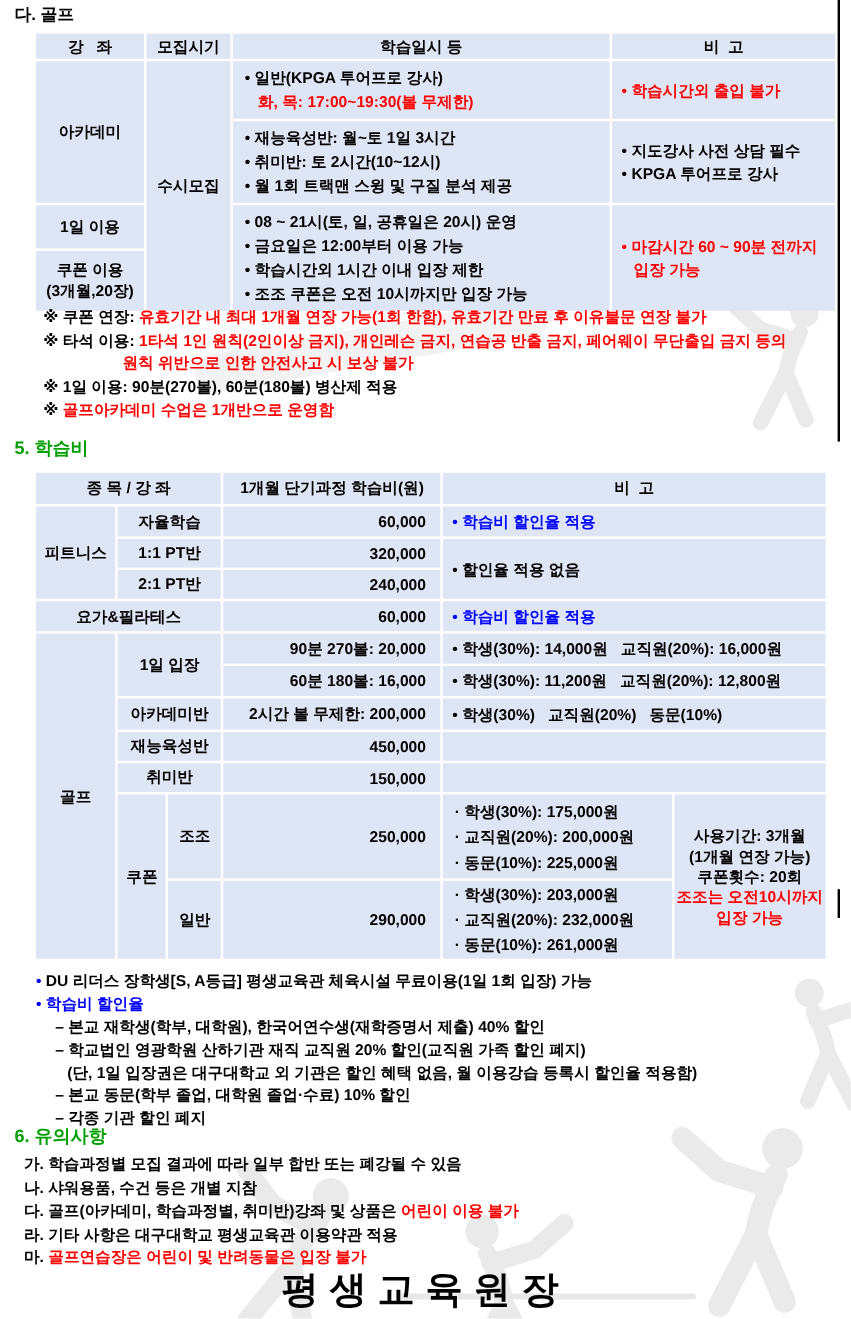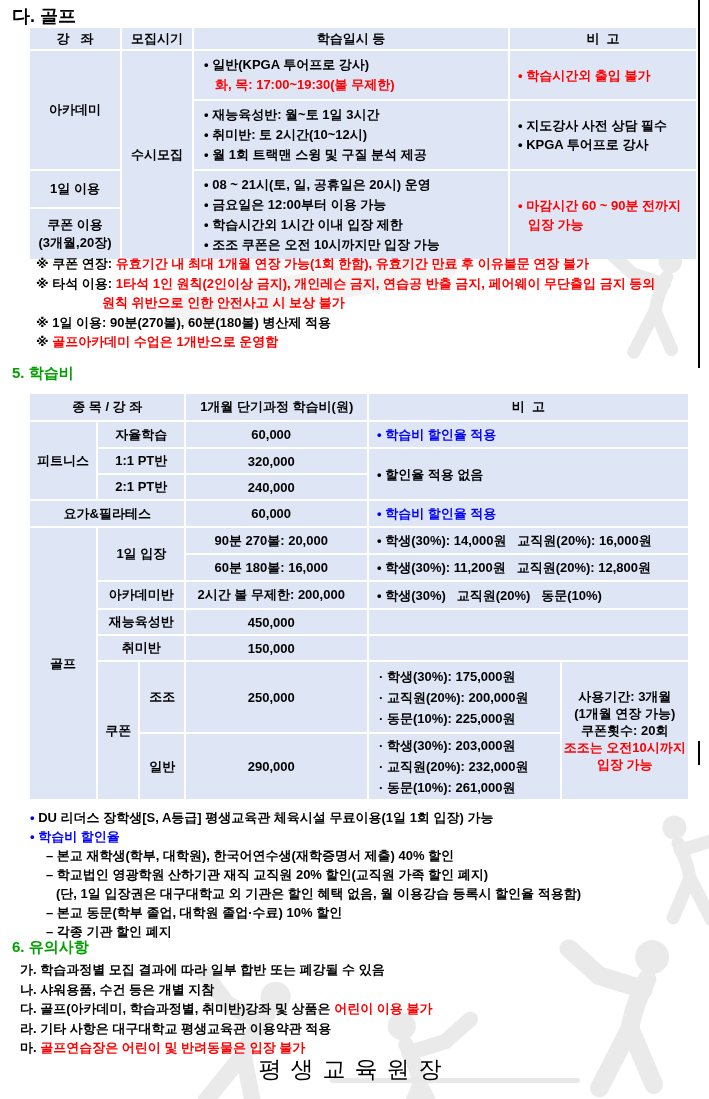--- a/index.html
+++ b/index.html
@@ -2,45 +2,45 @@
 <html><head>
 <meta charset="utf-8">
 <style>
   html,body{margin:0;padding:0;background:#fff;}
   .page{position:relative;width:709px;height:1099px;background:#ffffff;overflow:hidden;
         font-family:"Liberation Sans","DejaVu Sans",sans-serif;font-weight:bold;color:#000;}
   .abs{position:absolute;z-index:2;}
   .red{color:#ff0000;}
   .blue{color:#0000ff;}
   .green{color:#00a000;}
-  .h-sub{font-size:18px;}
+  .h-sub{font-size:14px;}
   .h-green{font-size:15px;}
 
   table.doc{position:absolute;z-index:2;border-collapse:separate;border-spacing:2px;table-layout:fixed;}
   table.doc td{font-size:13px;vertical-align:middle;background:#dee5f5;overflow:hidden;font-weight:bold;}
   td.hd{background:#d9d9d9;text-align:center;}
   td.lab{background:#c5d1ed;text-align:center;}
   td.sub{background:#cfd9f2;text-align:center;}
   td.sched{text-align:left;padding:4px 4px 4px 10px;line-height:20px;}
   td.rem{text-align:left;padding:3px 6px 3px 8px;line-height:19px;}
-  td.fee{text-align:center;padding-right:12px;}
+  td.fee{text-align:right;padding-right:12px;}
   td.list{font-weight:normal;font-size:12.5px;line-height:21px;padding-left:10px;vertical-align:middle;background:#dee5f5;}
   td.usage{text-align:center;font-size:12.5px;line-height:17px;margin-top:17px;}
   .ind{padding-left:11px;}
   .hang{padding-left:10px;text-indent:-10px;}
 
   .nl{line-height:19.5px;font-size:13px;white-space:nowrap;}
   .nl2{line-height:19px;font-size:13px;white-space:nowrap;}
   .pad16{padding-left:16px;}
   .pad26{padding-left:26px;}
   .cont-ind{padding-left:66px;}
 
   .footer{left:0;right:0;top:1054px;text-align:center;
           font-family:"Liberation Serif","DejaVu Serif",serif;
-          font-size:23px;font-weight:normal;letter-spacing:9px;}
+          font-size:31px;font-weight:bold;letter-spacing:9px;}
 
   .edge-line{position:absolute;left:698px;width:2px;background:#000;z-index:3;}
   .wm{position:absolute;z-index:0;}
   .wm-bar{position:absolute;z-index:0;background:#e8e8e8;border-radius:3px;}
   .wm-swoosh{position:absolute;z-index:0;background:#f3f3f3;border-radius:20px;transform:rotate(-10deg);}
 </style>
 </head>
 <body>
 
 <div class="page">

